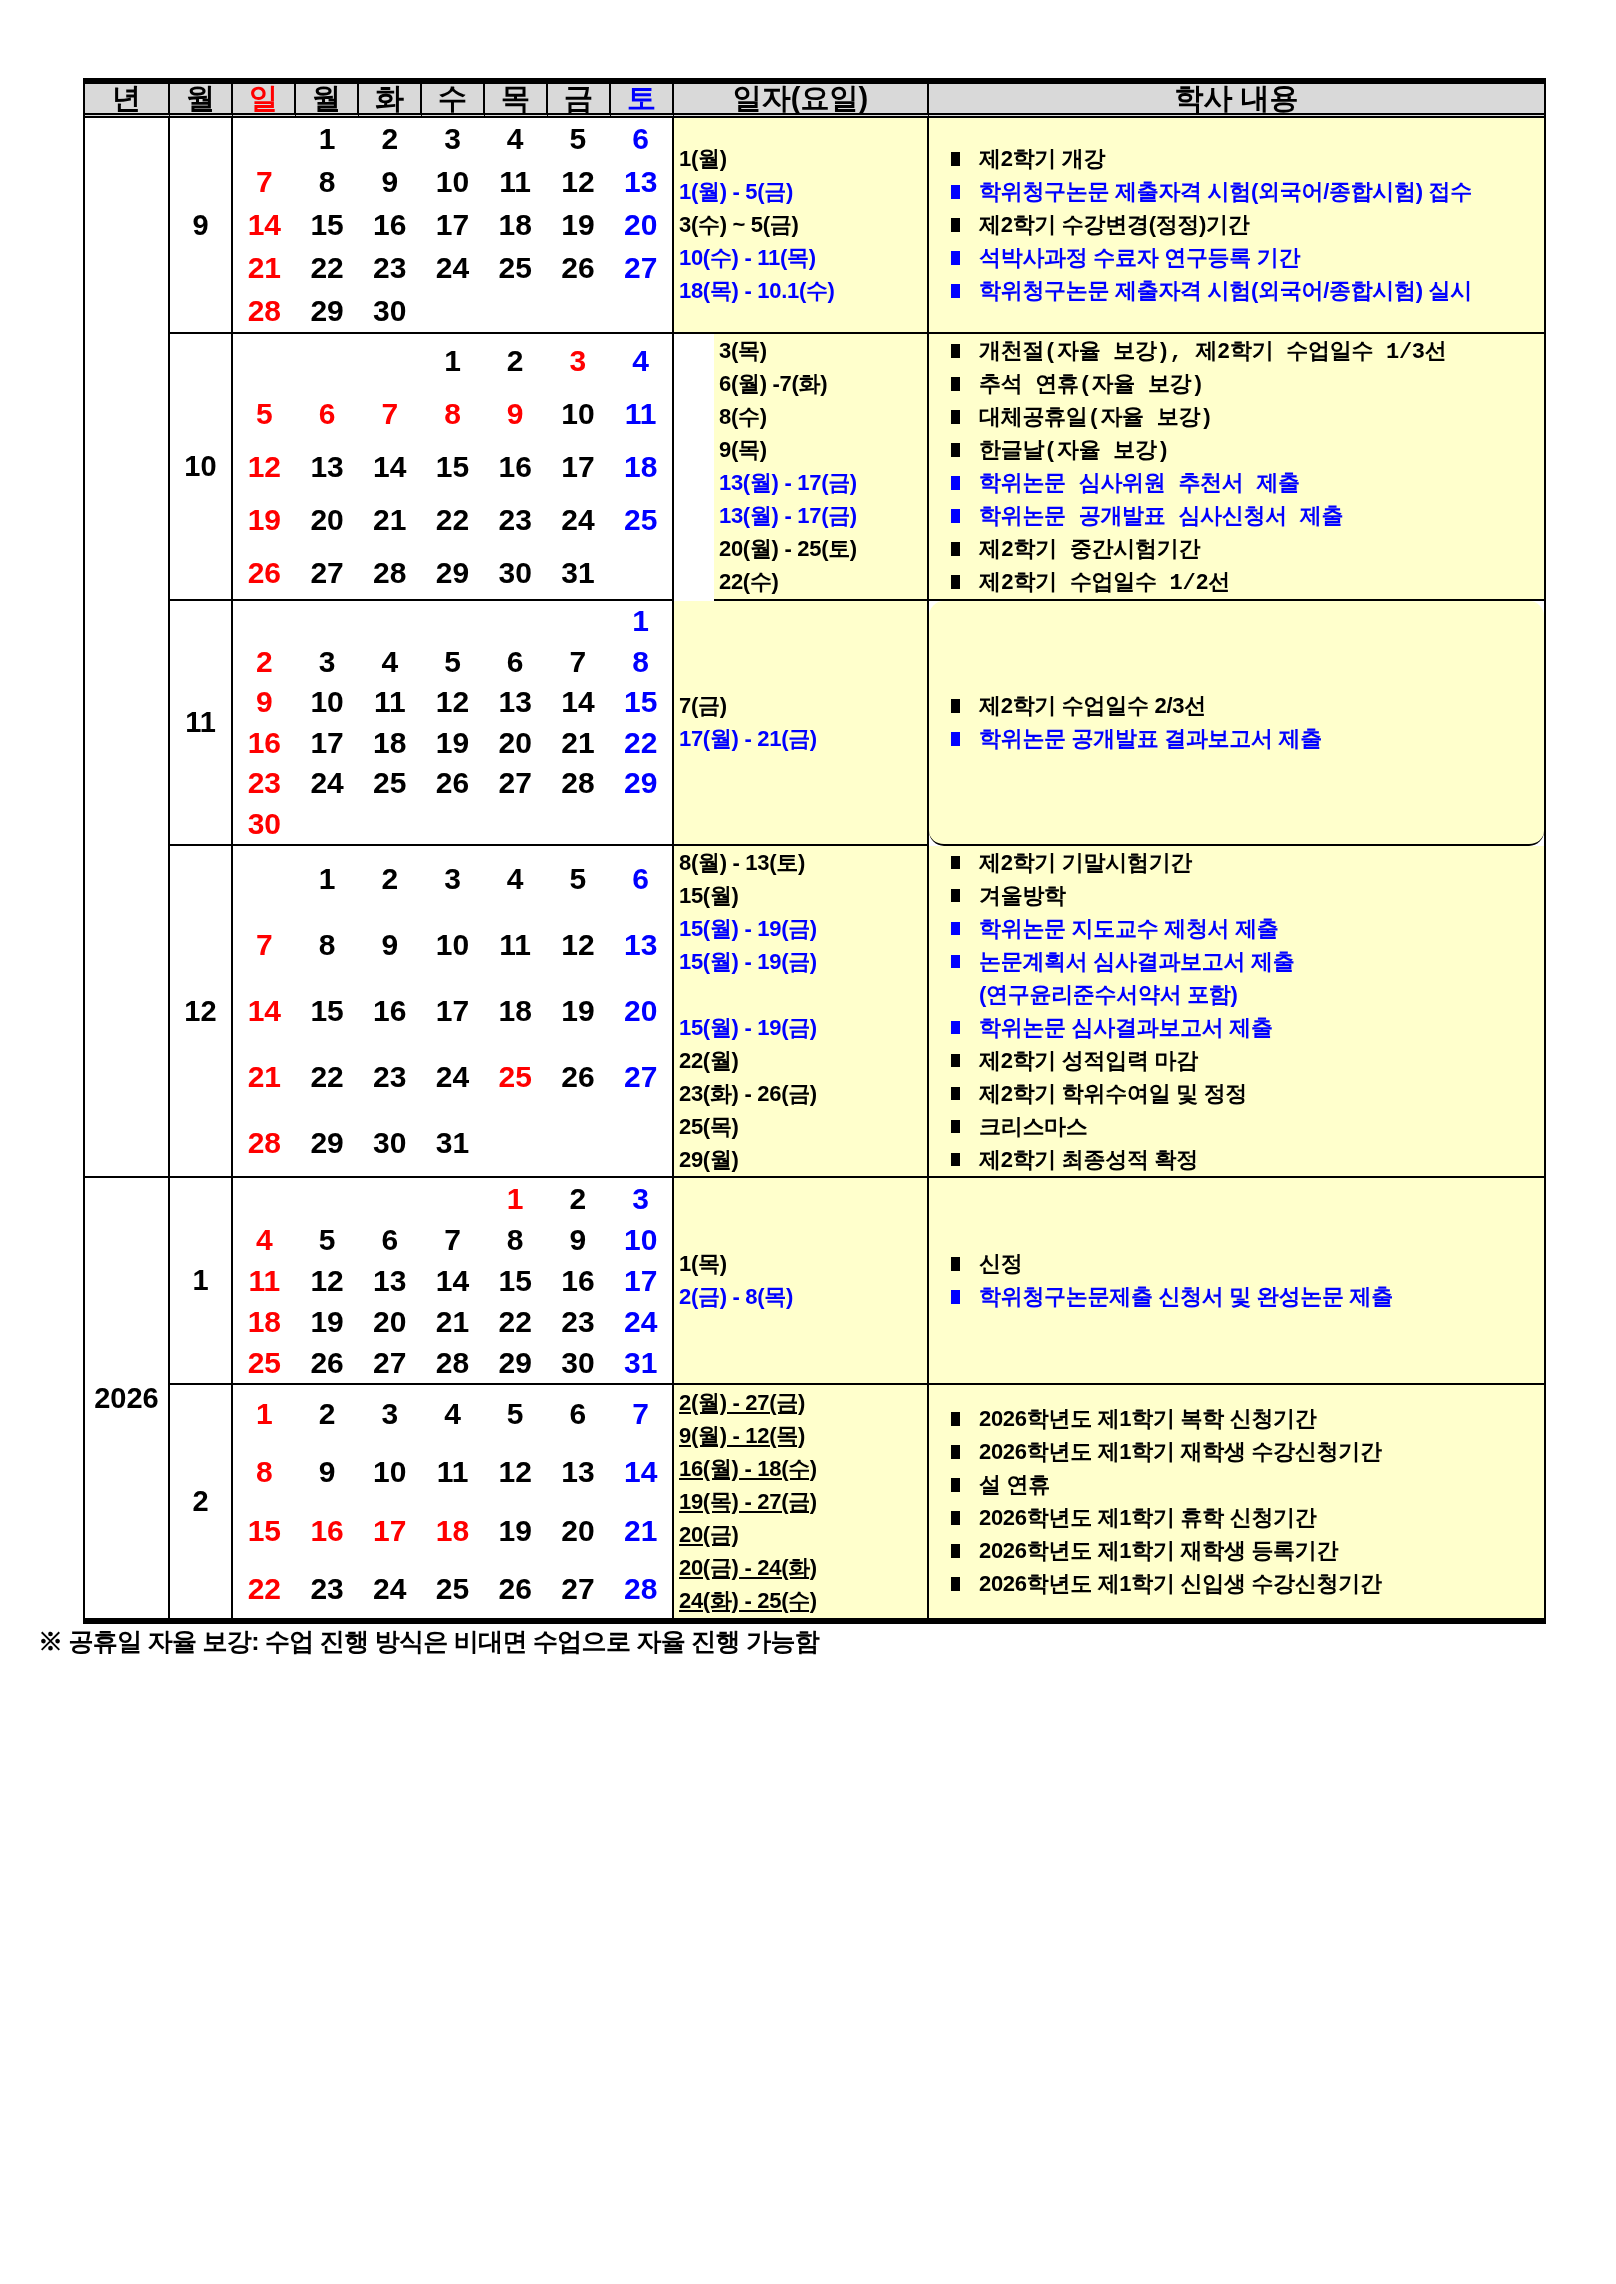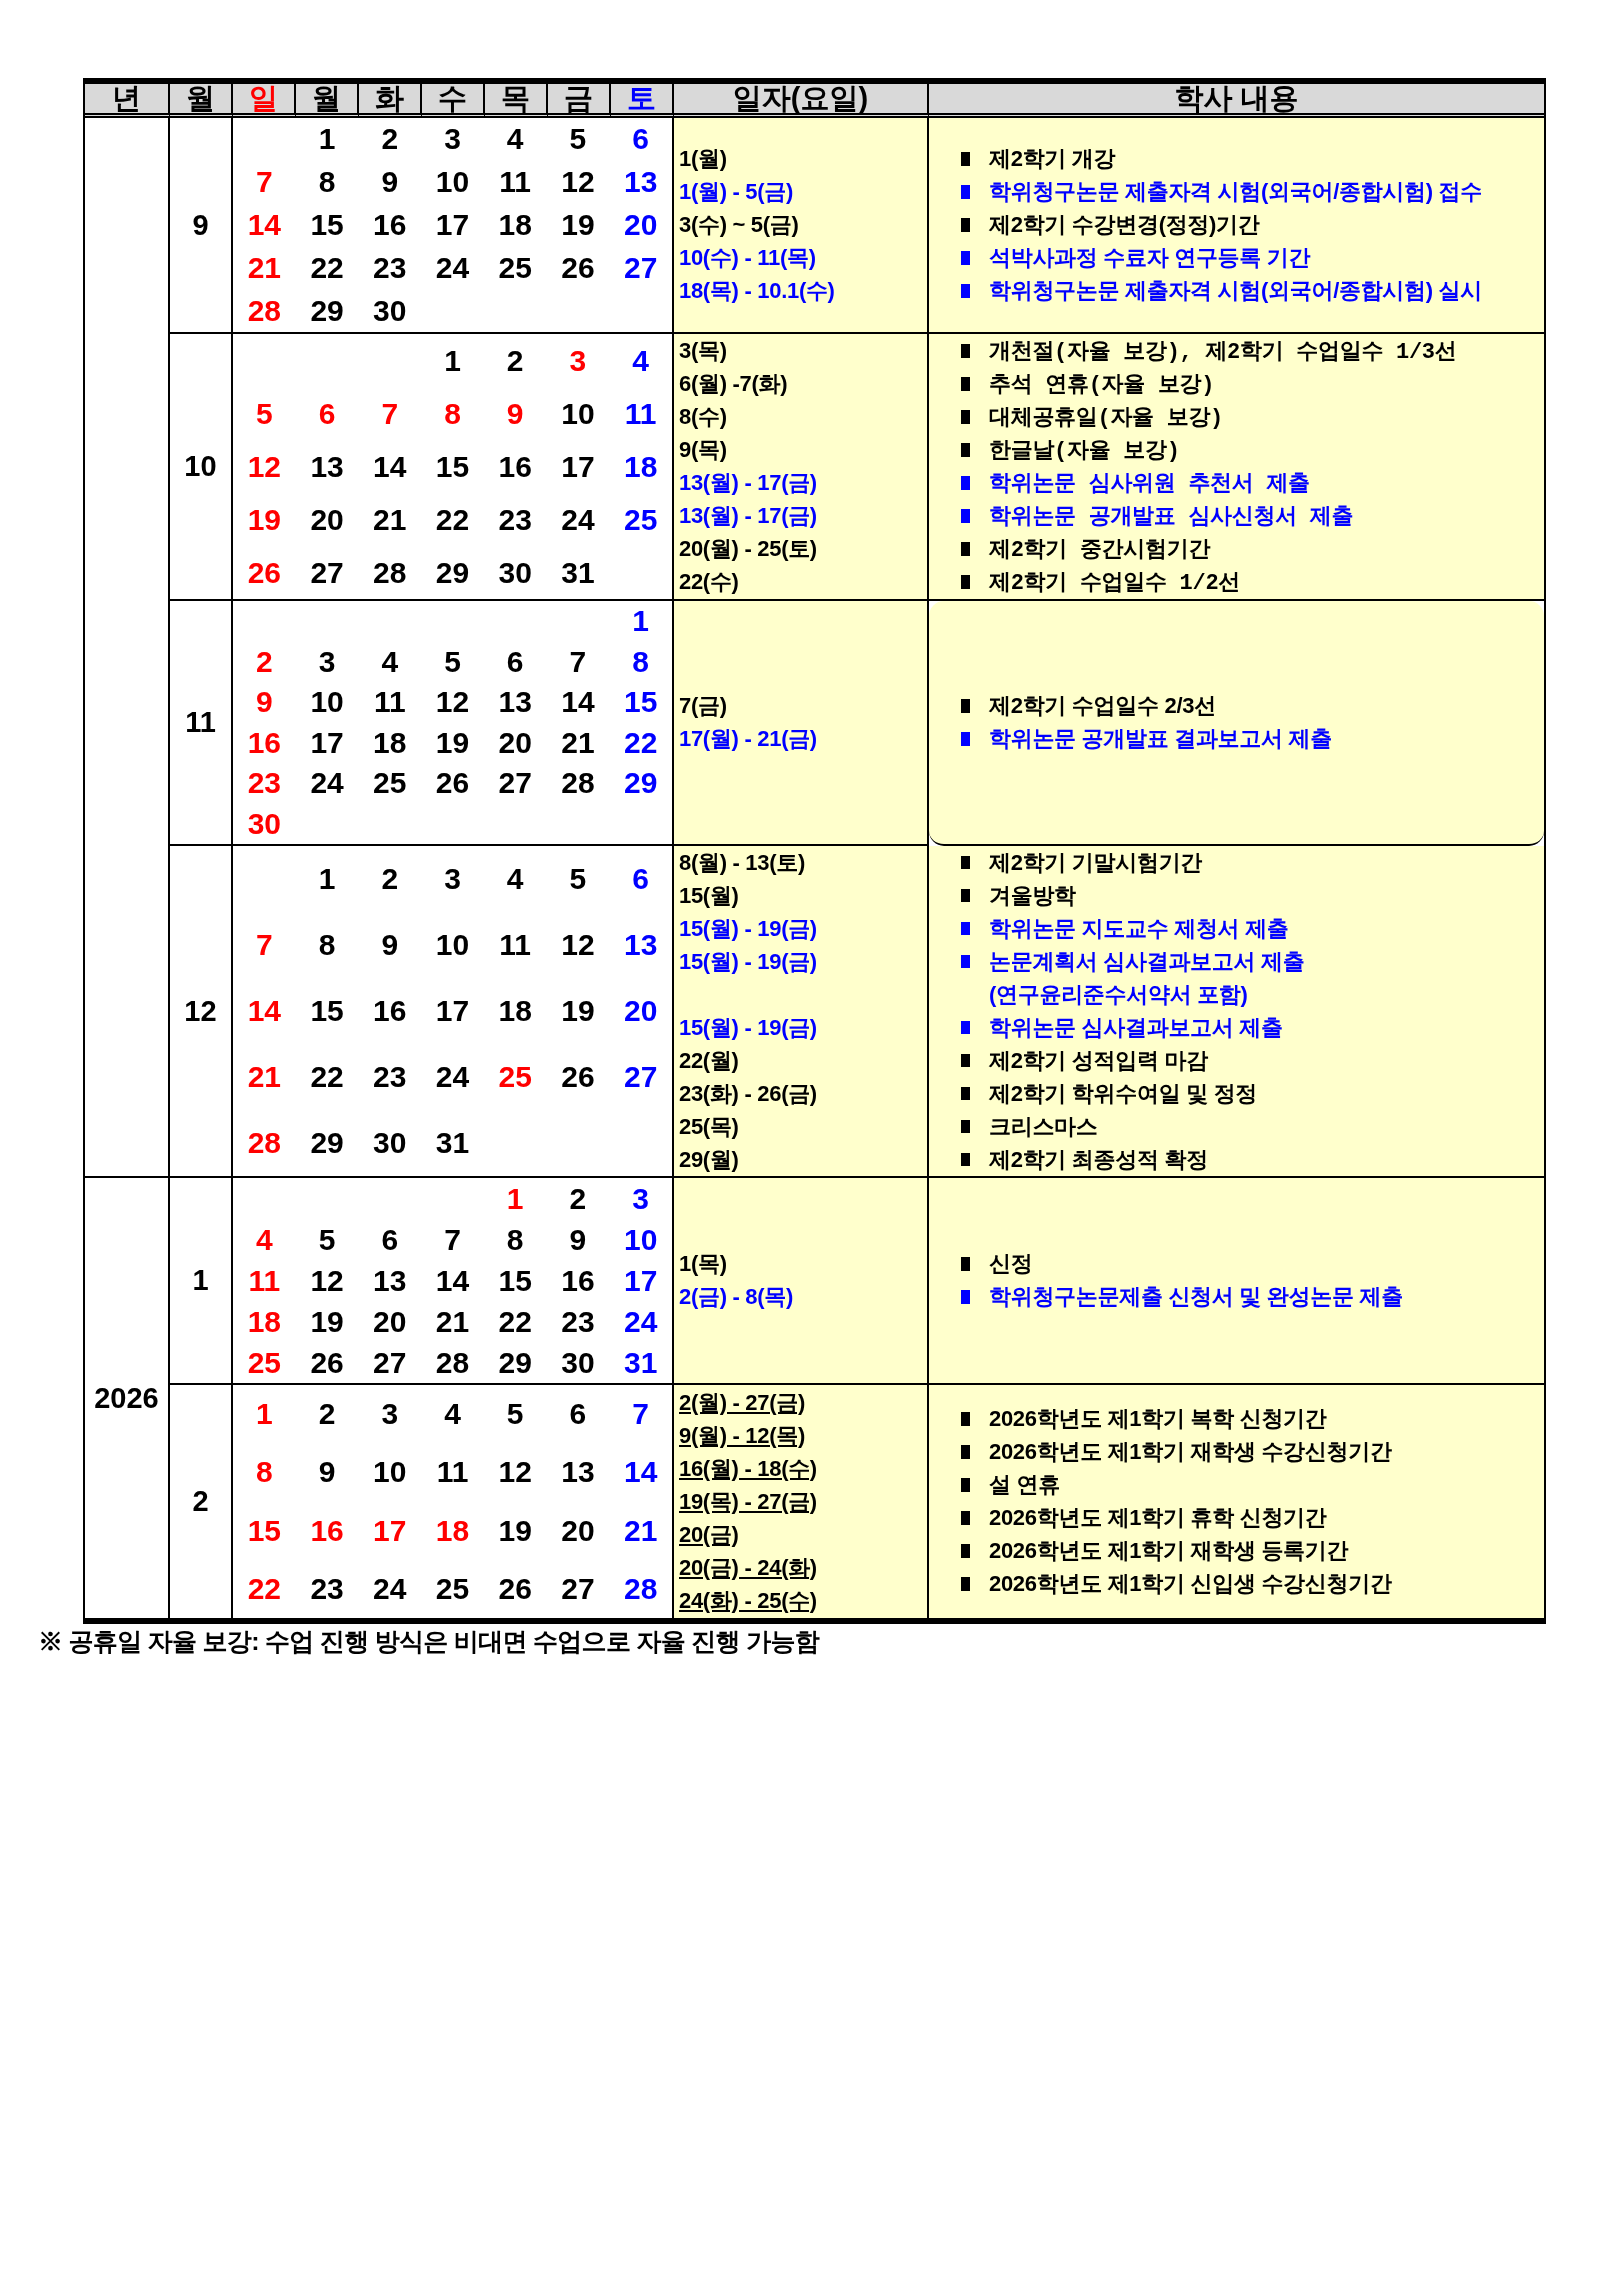--- a/index.html
+++ b/index.html
@@ -17,21 +17,21 @@
   .last{border-bottom:none}
   .sun{color:var(--red)} .sat{color:var(--blue)}
   .ycell,.mcell{display:flex;align-items:center;justify-content:center;font-size:29px}
   .dgcell{padding:0}
   .dg{display:grid;grid-template-columns:repeat(7,1fr);grid-auto-rows:1fr;
       width:100%;height:100%;align-items:center;justify-items:center;font-size:30px}
   .day.r{color:var(--red)} .day.b{color:var(--blue)}
   .datecell,.contcell{background:var(--ybg);display:flex;flex-direction:column;
       justify-content:center;font-size:22px;letter-spacing:-0.3px;overflow:hidden}
   .datecell{padding-left:5px}
-  .contcell{padding-left:32px;border-right:none}
+  .contcell{padding-left:22px;border-right:none}
   .line{display:flex;align-items:center;height:33px;white-space:nowrap}
   .line.b{color:var(--blue)}
   .bullet{display:inline-block;width:8.5px;height:13.7px;background:currentColor;
       margin-right:19.5px;flex:none}
   .cont-indent{margin-left:28px}
   #footnote{position:absolute;left:38px;top:1625px;font-size:25px;letter-spacing:-0.7px}
 </style>
 </head>
 <body>
 
@@ -152,21 +152,21 @@
         <div class="day b">25</div>
         <div class="day r">26</div>
         <div class="day k">27</div>
         <div class="day k">28</div>
         <div class="day k">29</div>
         <div class="day k">30</div>
         <div class="day k">31</div>
         <div class="day "></div>
       </div>
     </div>
-    <div class="c datecell" style="grid-area: 3 / 10;">
+    <div class="c datecell" style="grid-area: 3 / 10; margin-left: 40px;">
       <div class="line k">3(목)</div>
       <div class="line k">6(월) -7(화)</div>
       <div class="line k">8(수)</div>
       <div class="line k">9(목)</div>
       <div class="line b">13(월) - 17(금)</div>
       <div class="line b">13(월) - 17(금)</div>
       <div class="line k">20(월) - 25(토)</div>
       <div class="line k">22(수)</div>
     </div>
     <div class="c contcell" style="grid-area: 3 / 11; font-family: Liberation Mono, monospace;">

